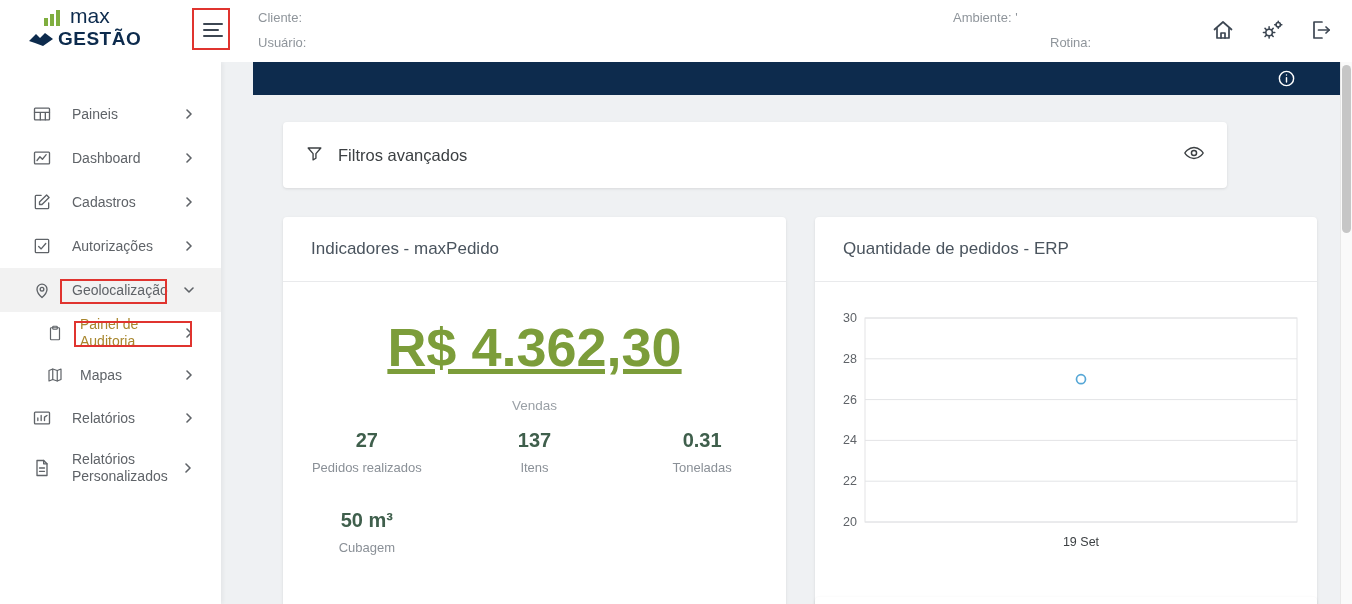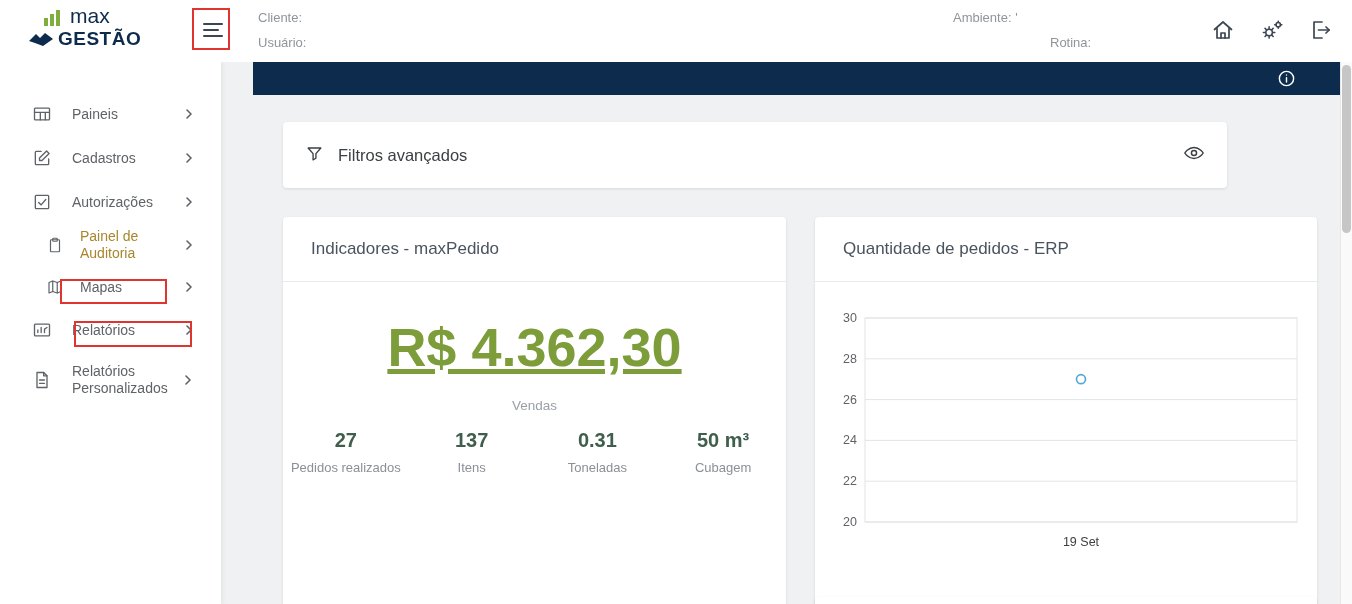--- a/index.html
+++ b/index.html
@@ -76,21 +76,21 @@
   .card-head{
     height:65px; display:flex; align-items:center; padding:0 28px;
     border-bottom:1px solid #e9eaec;
   }
   .card-title{ font-size:17px; color:#4a545e; }
 
   .ind-card{ left:283px; top:217px; width:503px; height:430px; }
   .ind-body{ text-align:center; padding-top:38px; }
   .big-value{ font-size:54px; font-weight:600; color:var(--green); line-height:1;text-decoration:underline; }
   .big-label{ font-size:13.5px; color:#9aa0a6; margin-top:24px; }
-  .stats{ display:grid; grid-template-columns:1fr 1fr 1fr 1fr; margin-top:16px; row-gap:34px; }
+  .stats{ display:grid; grid-template-columns:1fr 1fr 1fr; margin-top:16px; row-gap:34px; }
   .stat-value{ font-size:20px; font-weight:bold; color:var(--stat-green); }
   .stat-label{ font-size:13px; color:#8a9097; margin-top:8px; }
 
   .chart-card{ left:815px; top:217px; width:502px; height:484px; }
   .chart-wrap{ padding:26px 12px 0 12px; }
   svg.chart text{ font-family:"Liberation Sans","DejaVu Sans",sans-serif; }
 
   .sliver-card{ left:815px; top:597px; width:502px; height:14px; }
 
   
@@ -175,20 +175,34 @@
         </svg>
     </span>
     <span class="s-label">Paineis</span>
     <span class="chev">
         <svg class="ic" width="10" height="10" viewBox="0 0 10 10">
           <path d="M3 1 l4 4 -4 4"></path>
         </svg>
       </span>
   </div>
 
+  <div class="side-item">
+    <span class="s-icon">
+      <svg class="ic" width="20" height="20" viewBox="0 0 24 24">
+          <rect x="3" y="5" width="18" height="14" rx="1"></rect>
+          <path d="M6 15 l3.5-4.5 3 3 4.5-5.5"></path>
+        </svg>
+    </span>
+    <span class="s-label">Dashboard</span>
+    <span class="chev">
+        <svg class="ic" width="10" height="10" viewBox="0 0 10 10">
+          <path d="M3 1 l4 4 -4 4"></path>
+        </svg>
+      </span>
+  </div>
 
   <div class="side-item">
     <span class="s-icon">
       <svg class="ic" width="20" height="20" viewBox="0 0 24 24">
           <path d="M20 13v6a1 1 0 0 1-1 1H5a1 1 0 0 1-1-1V5a1 1 0 0 1 1-1h6"></path>
           <path d="M17.5 3.5l3 3L12 15h-3v-3z"></path>
         </svg>
     </span>
     <span class="s-label">Cadastros</span>
     <span class="chev">
@@ -206,20 +220,34 @@
         </svg>
     </span>
     <span class="s-label">Autorizações</span>
     <span class="chev">
         <svg class="ic" width="10" height="10" viewBox="0 0 10 10">
           <path d="M3 1 l4 4 -4 4"></path>
         </svg>
       </span>
   </div>
 
+  <div class="side-item active">
+    <span class="s-icon">
+      <svg class="ic" width="20" height="20" viewBox="0 0 24 24">
+          <path d="M12 21s-6-5.2-6-10a6 6 0 1 1 12 0c0 4.8-6 10-6 10z"></path>
+          <circle cx="12" cy="11" r="2.2"></circle>
+        </svg>
+    </span>
+    <span class="s-label">Geolocalização</span>
+    <span class="chev">
+        <svg class="ic" width="10" height="10" viewBox="0 0 10 10">
+          <path d="M1 3 l4 4 4-4"></path>
+        </svg>
+      </span>
+  </div>
 
   <div class="side-item sub">
     <span class="s-icon">
       <svg class="ic" width="18" height="18" viewBox="0 0 24 24">
           <rect x="6" y="5" width="12" height="16" rx="1"></rect>
           <rect x="9" y="3" width="6" height="4" rx="1"></rect>
         </svg>
     </span>
     <span class="s-label gold">Painel de Auditoria</span>
     <span class="chev">

